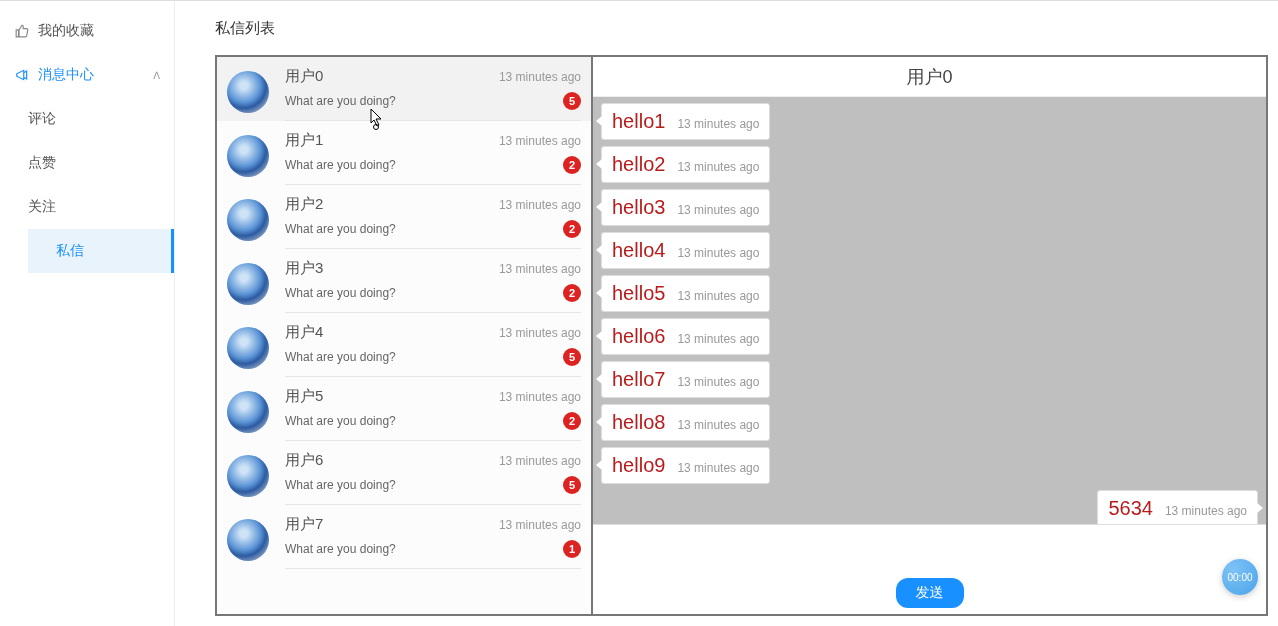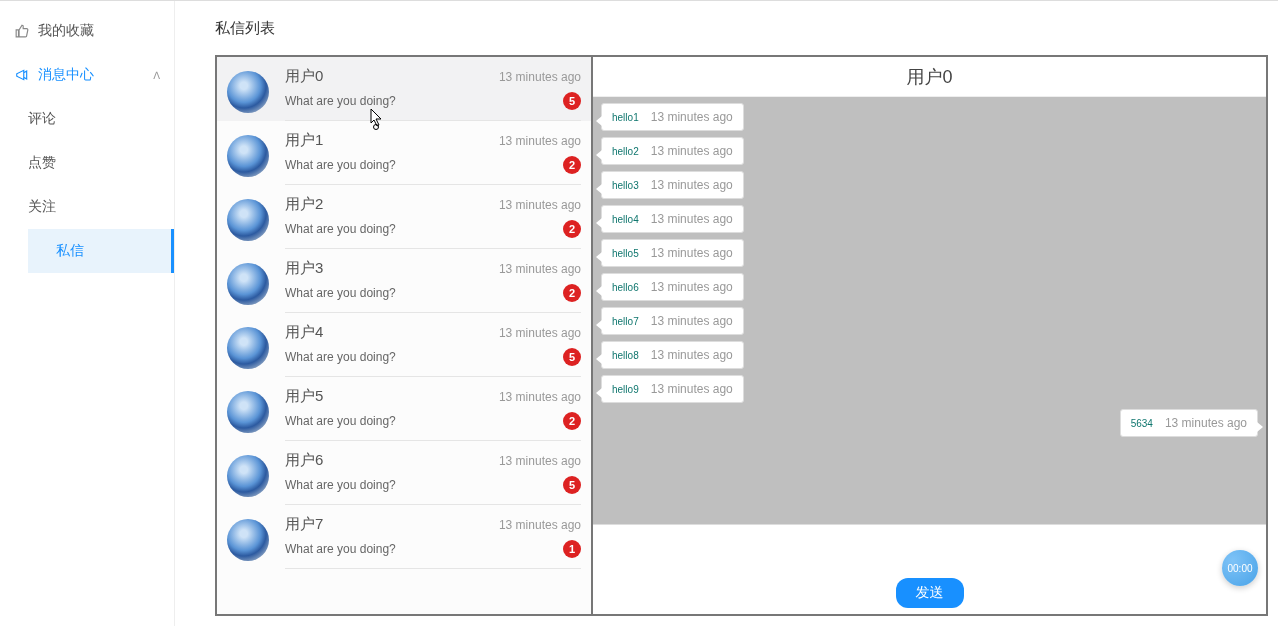--- a/index.html
+++ b/index.html
@@ -45,37 +45,37 @@
     .badge { background: #d22; color: #fff; border-radius: 50%; width: 18px; height: 18px; font-size: 11px; display: flex; align-items: center; justify-content: center; font-weight: bold; }
     
     
     .chat-panel { flex: 1; display: flex; flex-direction: column; min-height: 0; }
     .chat-header { height: 40px; display: flex; align-items: center; justify-content: center; font-size: 18px; color: #444; border-bottom: 1px solid #eee; }
     .chat-messages { flex: 1; overflow-y: scroll; background: #bfbfbf; padding: 6px 8px; }
     .msg-row { display: flex; margin-bottom: 6px; }
     .msg-row.left { justify-content: flex-start; }
     .msg-row.right { justify-content: flex-end; text-align: right; }
     .bubble { background: #fff; border: 1px solid #ddd; border-radius: 3px; padding: 6px 10px; position: relative; max-width: 70%; display: flex; align-items: baseline; gap: 12px; }
-    .bubble-text { color: #0f766e; font-size: 10px; }
+    .bubble-text { color: #b91c1c; font-size: 20px; }
     .bubble-time { color: #999; font-size: 12px; }
     .msg-row.left .bubble::before {
       content: ''; position: absolute; left: -6px; top: 12px;
       border-top: 5px solid transparent; border-bottom: 5px solid transparent;
       border-right: 6px solid #fff;
     }
     .msg-row.right .bubble::after {
       content: ''; position: absolute; right: -6px; top: 12px;
       border-top: 5px solid transparent; border-bottom: 5px solid transparent;
       border-left: 6px solid #fff;
     }
     .chat-compose { height: 90px; border-top: 1px solid #ddd; display: flex; flex-direction: column; justify-content: flex-end; align-items: center; padding: 6px; }
     .send-btn { background: #1890ff; color: #fff; border: none; padding: 6px 20px; font-size: 14px; cursor: pointer; border-radius: 12px; }
     
     
-    .float-timer { position: fixed; right: 20px; bottom: 40px; width: 36px; height: 36px; border-radius: 50%; background: radial-gradient(circle at 30% 30%, #7ec3f7, #4aa3e8); color: #fff; font-size: 10px; display: flex; align-items: center; justify-content: center; box-shadow: 0 2px 6px rgba(0,0,0,0.2); }
+    .float-timer { position: fixed; right: 20px; bottom: 31px; width: 36px; height: 36px; border-radius: 50%; background: radial-gradient(circle at 30% 30%, #7ec3f7, #4aa3e8); color: #fff; font-size: 10px; display: flex; align-items: center; justify-content: center; box-shadow: 0 2px 6px rgba(0,0,0,0.2); }
     
     
     .cursor { position: fixed; left: 367px; top: 108px; pointer-events: none; z-index: 9999; }
     
     
     .conv-scroll::-webkit-scrollbar, .chat-messages::-webkit-scrollbar { width: 15px; }
     .conv-scroll::-webkit-scrollbar-thumb, .chat-messages::-webkit-scrollbar-thumb { background: #c1c1c1; }
     .conv-scroll::-webkit-scrollbar-track, .chat-messages::-webkit-scrollbar-track { background: #f1f1f1; }
     .conv-scroll::-webkit-scrollbar-button, .chat-messages::-webkit-scrollbar-button { background: #eee; height: 15px; }
   </style>

